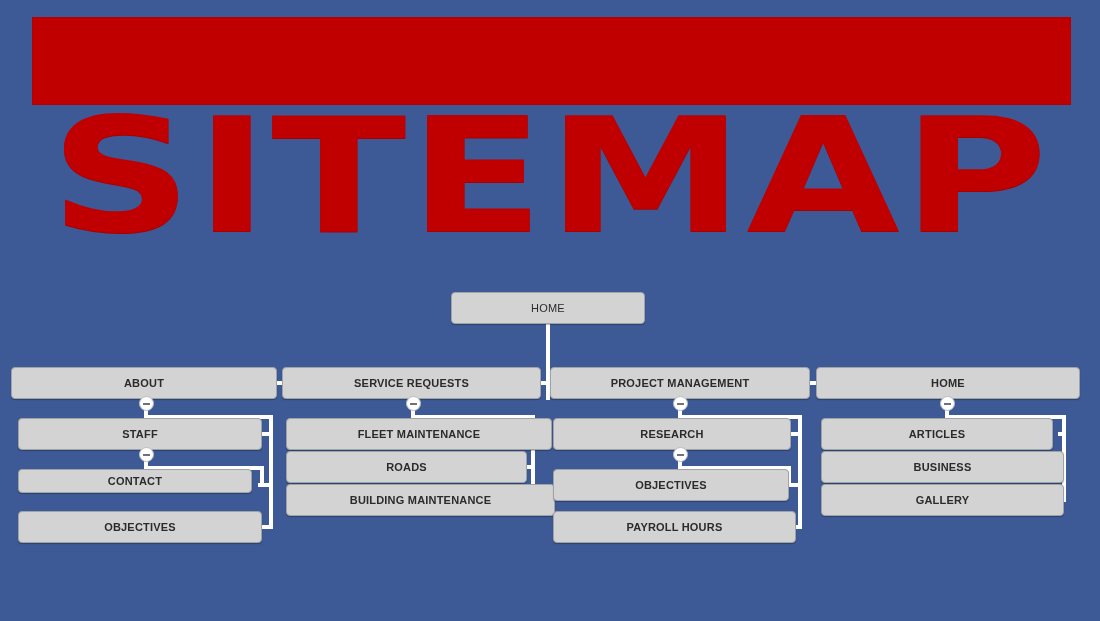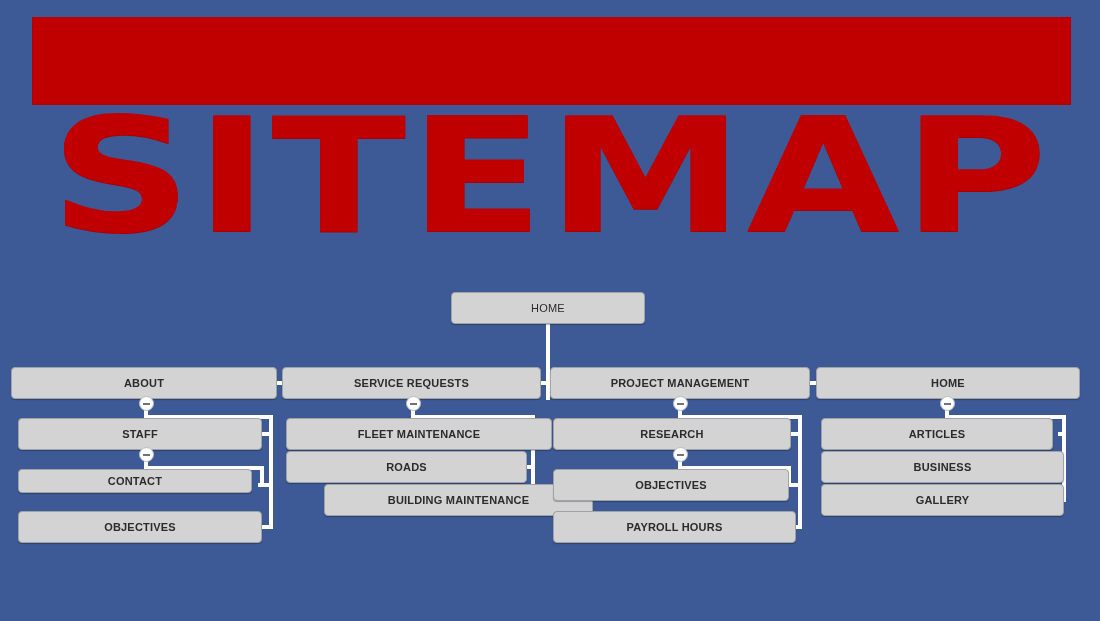--- a/index.html
+++ b/index.html
@@ -202,21 +202,21 @@
   <div class="node" style="left:18px; top:511px; width:244px; height:32px;">
     <span>OBJECTIVES</span>
   </div>
 
   <div class="node" style="left:286px; top:418px; width:266px; height:32px;">
     <span>FLEET MAINTENANCE</span>
   </div>
   <div class="node" style="left:286px; top:451px; width:241px; height:32px;">
     <span>ROADS</span>
   </div>
-  <div class="node" style="left:286px; top:484px; width:269px; height:32px;margin-left:38px;">
+  <div class="node" style="left:286px; top:484px; width:269px; height:32px;">
     <span>BUILDING MAINTENANCE</span>
   </div>
 
   <div class="node" style="left:553px; top:418px; width:238px; height:32px;">
     <span>RESEARCH</span>
   </div>
   <div class="toggle" style="left:673px; top:447px;">
     <span class="bar"></span>
   </div>
 

